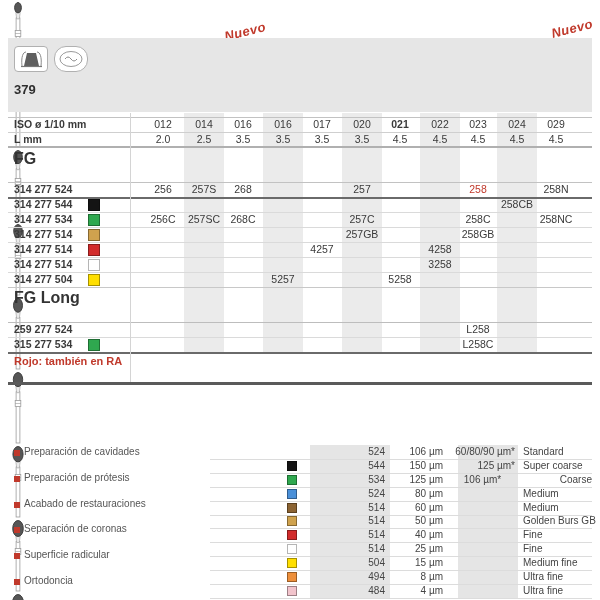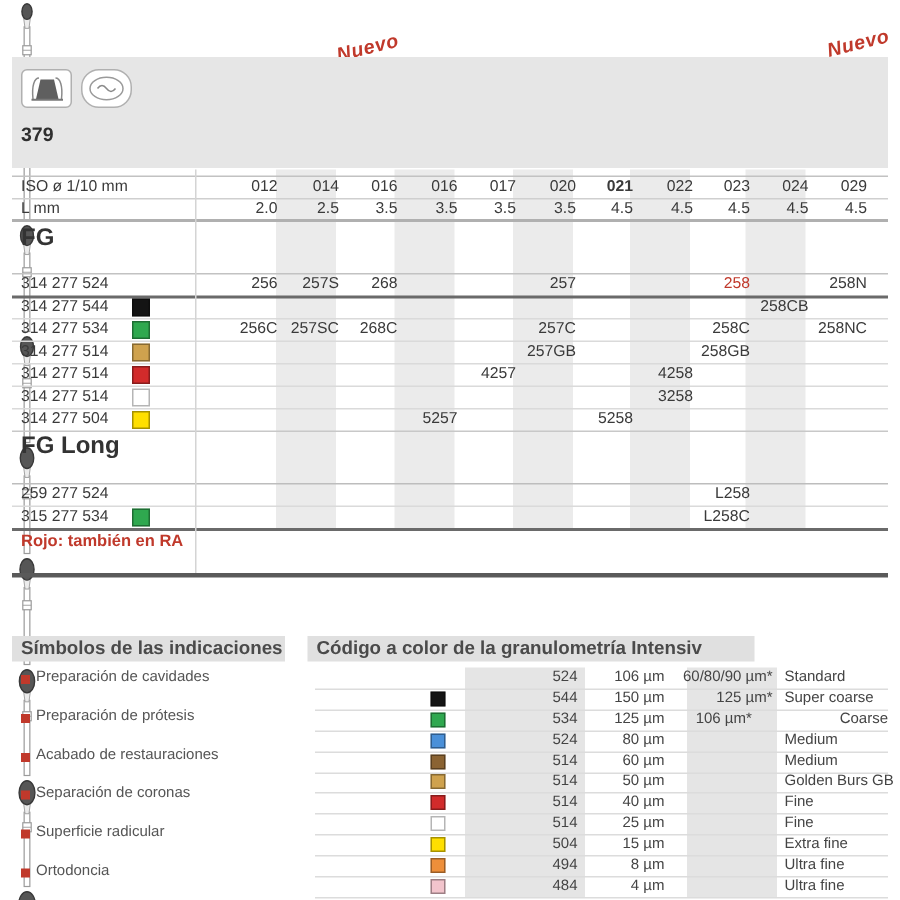--- a/index.html
+++ b/index.html
@@ -4,23 +4,23 @@
 <style>
   html,body{margin:0;padding:0;background:#fff;}
   .page{position:relative;width:600px;height:600px;background:#ffffff;
         font-family:"Liberation Sans",sans-serif;overflow:hidden;}
   .nuevo{position:absolute;color:#c0392b;font-weight:bold;font-style:italic;
          font-size:13px;transform:rotate(-14deg);letter-spacing:.5px;}
   .band{position:absolute;left:8px;top:38px;width:584px;height:74px;background:#e6e6e6;}
   .stripe{position:absolute;background:#ebebeb;}
   .hline{position:absolute;left:8px;width:584px;}
   .vline{position:absolute;background:#d4d4d4;width:1px;}
-  .lbl{position:absolute;font-size:10.5px;color:#3a3a3a;white-space:nowrap;}
+  .lbl{position:absolute;font-size:10.5px;color:#3a3a3a;white-space:nowrap;font-weight:bold;}
   .lblb{position:absolute;font-size:16px;font-weight:bold;color:#333;white-space:nowrap;}
-  .cell{position:absolute;width:44px;text-align:right;font-size:10.5px;color:#3a3a3a;}
+  .cell{position:absolute;width:44px;text-align:center;font-size:10.5px;color:#3a3a3a;}
   .cell.red{color:#c0392b;}
   .sq{position:absolute;width:12px;height:12px;box-sizing:border-box;}
   .figure{position:absolute;left:14px;top:82px;font-size:13px;font-weight:bold;color:#2f2f2f;}
   .note{position:absolute;left:14px;top:355px;font-size:11px;font-weight:bold;color:#c0392b;}
   .ptitle{position:absolute;height:17px;background:#e0e0e0;color:#4a4a4a;
           font-size:12.5px;font-weight:bold;line-height:17px;padding-left:6px;
           box-sizing:border-box;white-space:nowrap;}
   .sym-label{position:absolute;font-size:10px;color:#555;white-space:nowrap;}
   .bullet{position:absolute;width:6px;height:6px;background:#c0392b;}
   .gband{position:absolute;background:#e5e5e5;}
@@ -54,22 +54,20 @@
     </svg></span>
   </div>
 
   <span class="figure">379</span>
 
   <span class="lbl" style="left:14px;top:118px;">ISO ø 1/10 mm</span>
   <span class="lbl" style="left:14px;top:133px;">L mm</span>
 
   <span class="note">Rojo: también en RA</span>
 
-  <div class="ptitle" style="left:8px;top:424px;width:182px;">Símbolos de las indicaciones</div>
-  <div class="ptitle" style="left:205px;top:424px;width:298px;">Código a color de la granulometría Intensiv</div>
 
   <div id="dyn">
       <div class="stripe" style="left: 184px; top: 113px; width: 40px; height: 239px;"></div>
       <div class="stripe" style="left: 263px; top: 113px; width: 40px; height: 239px;"></div>
       <div class="stripe" style="left: 342px; top: 113px; width: 40px; height: 239px;"></div>
       <div class="stripe" style="left: 420px; top: 113px; width: 40px; height: 239px;"></div>
       <div class="stripe" style="left: 497px; top: 113px; width: 40px; height: 239px;"></div>
       <div class="hline" style="top: 117px; height: 1px; background: rgb(194, 194, 194);"></div>
       <div class="hline" style="top: 132px; height: 1px; background: rgb(207, 207, 207);"></div>
       <div class="hline" style="top: 146px; height: 2px; background: rgb(176, 176, 176);"></div>
@@ -282,21 +280,21 @@
       <div class="gtxt" style="left: 523px; top: 529.35px; width: 70px; text-align: left;">Fine</div>
       <div class="gline" style="top: 556.2px;"></div>
       <div class="gsq" style="left: 287px; top: 544.25px; background: rgb(255, 255, 255); border: 1px solid rgb(181, 181, 181);"></div>
       <div class="gtxt" style="left: 310px; top: 543.25px; width: 75px; text-align: right;">514</div>
       <div class="gtxt" style="left: 392px; top: 543.25px; width: 51px; text-align: right;">25 µm</div>
       <div class="gtxt" style="left: 523px; top: 543.25px; width: 70px; text-align: left;">Fine</div>
       <div class="gline" style="top: 570.1px;"></div>
       <div class="gsq" style="left: 287px; top: 558.15px; background: rgb(255, 223, 0); border: 1px solid rgba(0, 0, 0, 0.35);"></div>
       <div class="gtxt" style="left: 310px; top: 557.15px; width: 75px; text-align: right;">504</div>
       <div class="gtxt" style="left: 392px; top: 557.15px; width: 51px; text-align: right;">15 µm</div>
-      <div class="gtxt" style="left: 523px; top: 557.15px; width: 70px; text-align: left;">Extra fine</div>
+      <div class="gtxt" style="left: 523px; top: 557.15px; width: 70px; text-align: left;">Medium fine</div>
       <div class="gline" style="top: 584px;"></div>
       <div class="gsq" style="left: 287px; top: 572.05px; background: rgb(238, 143, 58); border: 1px solid rgba(0, 0, 0, 0.35);"></div>
       <div class="gtxt" style="left: 310px; top: 571.05px; width: 75px; text-align: right;">494</div>
       <div class="gtxt" style="left: 392px; top: 571.05px; width: 51px; text-align: right;">8 µm</div>
       <div class="gtxt" style="left: 523px; top: 571.05px; width: 70px; text-align: left;">Ultra fine</div>
       <div class="gline" style="top: 597.9px;"></div>
       <div class="gsq" style="left: 287px; top: 585.95px; background: rgb(242, 196, 204); border: 1px solid rgba(0, 0, 0, 0.35);"></div>
       <div class="gtxt" style="left: 310px; top: 584.95px; width: 75px; text-align: right;">484</div>
       <div class="gtxt" style="left: 392px; top: 584.95px; width: 51px; text-align: right;">4 µm</div>
       <div class="gtxt" style="left: 523px; top: 584.95px; width: 70px; text-align: left;">Ultra fine</div>

